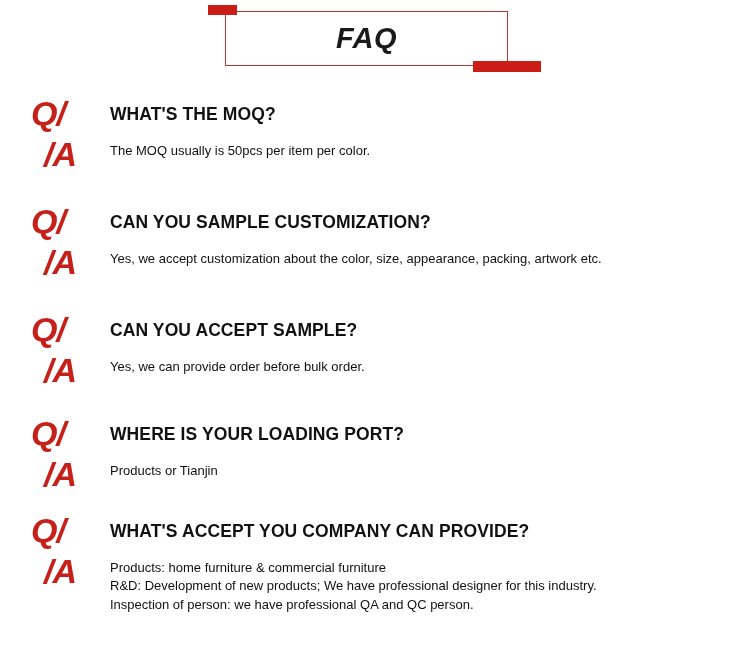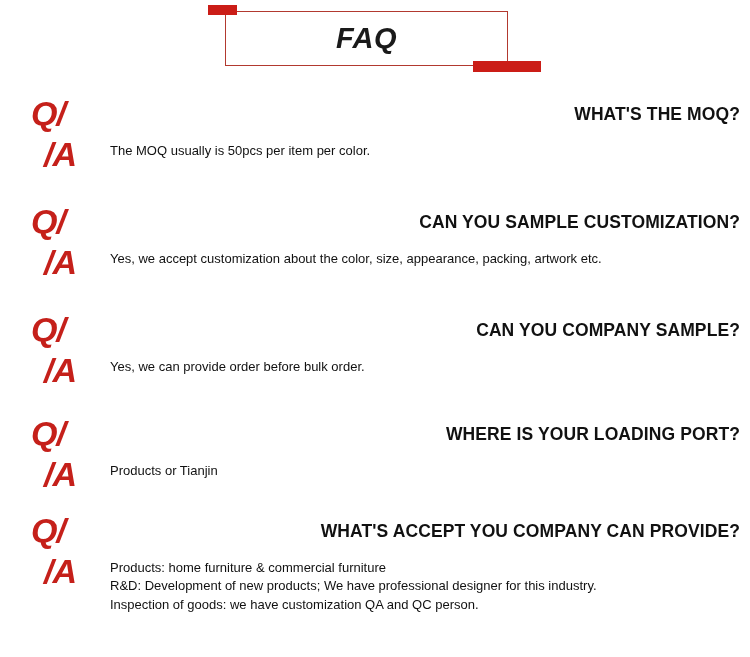--- a/index.html
+++ b/index.html
@@ -101,21 +101,20 @@
   .qa-body {
     flex: 1 1 auto;
     padding-right: 10px;
   }
   .question {
     font-size: 17.5px;
     font-weight: bold;
     color: #111111;
     letter-spacing: 0.1px;
     white-space: nowrap;
-    text-align: right;
   }
   .answer {
     font-size: 13px;
     font-weight: normal;
     color: #111111;
     line-height: 1.42;
   }
   .answer-line {
     display: block;
     white-space: nowrap;
@@ -170,21 +169,21 @@
       </div>
     </div>
   </div>
 
   <div class="faq-item item-2">
     <div class="qa-mark">
       <span class="q-line">Q/</span>
       <span class="a-line">/A</span>
     </div>
     <div class="qa-body">
-      <div class="question">CAN YOU COMPANY SAMPLE?</div>
+      <div class="question">CAN YOU ACCEPT SAMPLE?</div>
       <div class="answer">
         <span class="answer-line">Yes, we can provide order before bulk order.</span>
       </div>
     </div>
   </div>
 
   <div class="faq-item item-3">
     <div class="qa-mark">
       <span class="q-line">Q/</span>
       <span class="a-line">/A</span>
@@ -200,18 +199,18 @@
   <div class="faq-item item-4">
     <div class="qa-mark">
       <span class="q-line">Q/</span>
       <span class="a-line">/A</span>
     </div>
     <div class="qa-body">
       <div class="question">WHAT'S ACCEPT YOU COMPANY CAN PROVIDE?</div>
       <div class="answer">
         <span class="answer-line">Products: home furniture &amp; commercial furniture</span>
         <span class="answer-line">R&amp;D: Development of new products; We have professional designer for this industry.</span>
-        <span class="answer-line">Inspection of goods: we have customization QA and QC person.</span>
+        <span class="answer-line">Inspection of person: we have professional QA and QC person.</span>
       </div>
     </div>
   </div>
 
 </div>
 
 </body></html>

